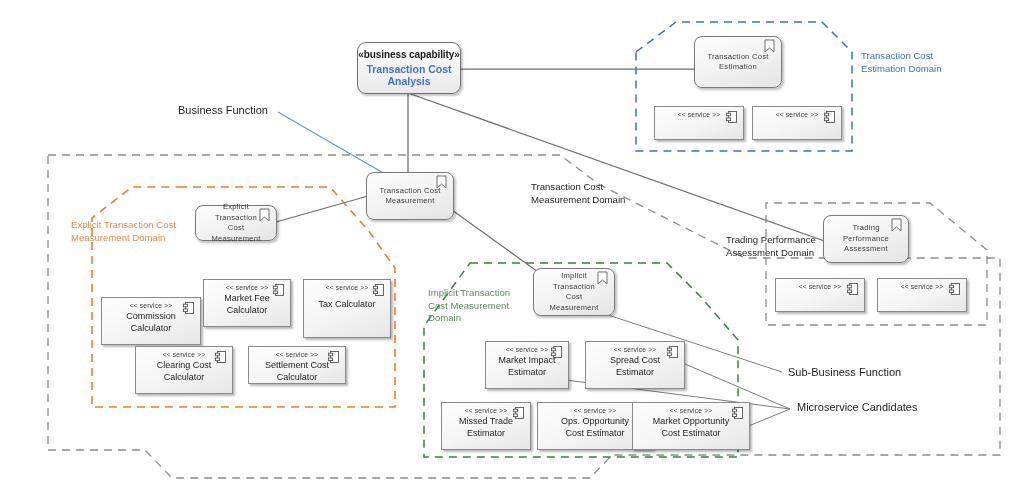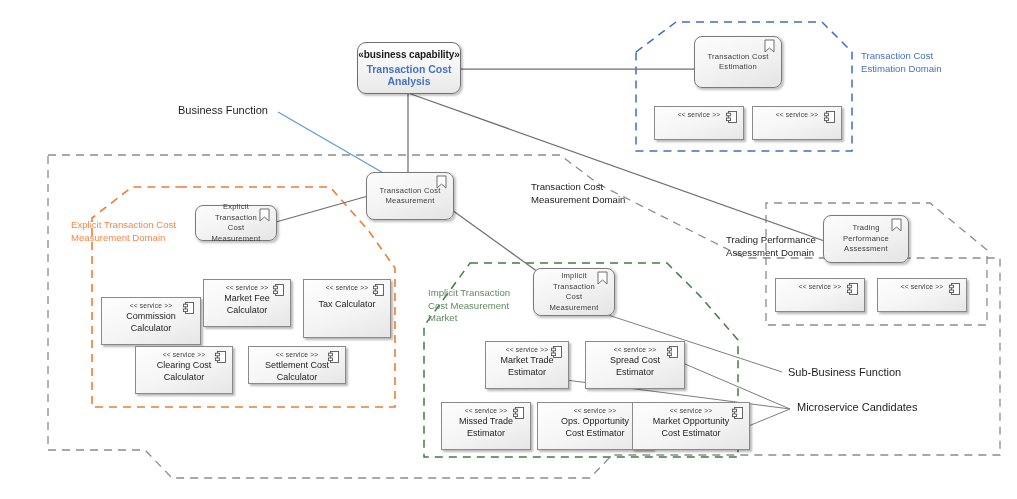--- a/index.html
+++ b/index.html
@@ -256,21 +256,21 @@
   </div>
 
   <div class="node svc" style="left:485px;top:341px;width:84px;height:48px;">
     <svg class="comp-icon" viewBox="0 0 11 12">
       <rect x="2.5" y="0.5" width="8" height="11" fill="#fff" stroke="#555" stroke-width="0.9"></rect>
       <rect x="0.5" y="2.2" width="4" height="2.6" fill="#fff" stroke="#555" stroke-width="0.9"></rect>
       <rect x="0.5" y="7.0" width="4" height="2.6" fill="#fff" stroke="#555" stroke-width="0.9"></rect>
     </svg>
     <div class="svc-stereo">&lt;&lt; service &gt;&gt;</div>
     <div class="svc-name">
-      <div>Market Trade</div>
+      <div>Market Impact</div>
       <div>Estimator</div>
     </div>
   </div>
   <div class="node svc" style="left:585px;top:341px;width:100px;height:48px;">
     <svg class="comp-icon" viewBox="0 0 11 12">
       <rect x="2.5" y="0.5" width="8" height="11" fill="#fff" stroke="#555" stroke-width="0.9"></rect>
       <rect x="0.5" y="2.2" width="4" height="2.6" fill="#fff" stroke="#555" stroke-width="0.9"></rect>
       <rect x="0.5" y="7.0" width="4" height="2.6" fill="#fff" stroke="#555" stroke-width="0.9"></rect>
     </svg>
     <div class="svc-stereo">&lt;&lt; service &gt;&gt;</div>
@@ -352,21 +352,21 @@
   </div>
 
   <div class="dlabel orange" style="left:71px;top:219px;width:140px;">
     <div>Explicit Transaction Cost</div>
     <div>Measurement Domain</div>
   </div>
 
   <div class="dlabel green" style="left:428px;top:287px;width:120px;">
     <div>Implicit Transaction</div>
     <div>Cost Measurement</div>
-    <div>Market</div>
+    <div>Domain</div>
   </div>
 
   <div class="dlabel dark" style="left:726px;top:234px;width:130px;">
     <div>Trading Performance</div>
     <div>Assessment Domain</div>
   </div>
 
   <div class="anno" style="left:178px;top:104px;">Business Function</div>
   <div class="anno" style="left:788px;top:366px;">Sub-Business Function</div>
   <div class="anno" style="left:797px;top:401px;">Microservice Candidates</div>

